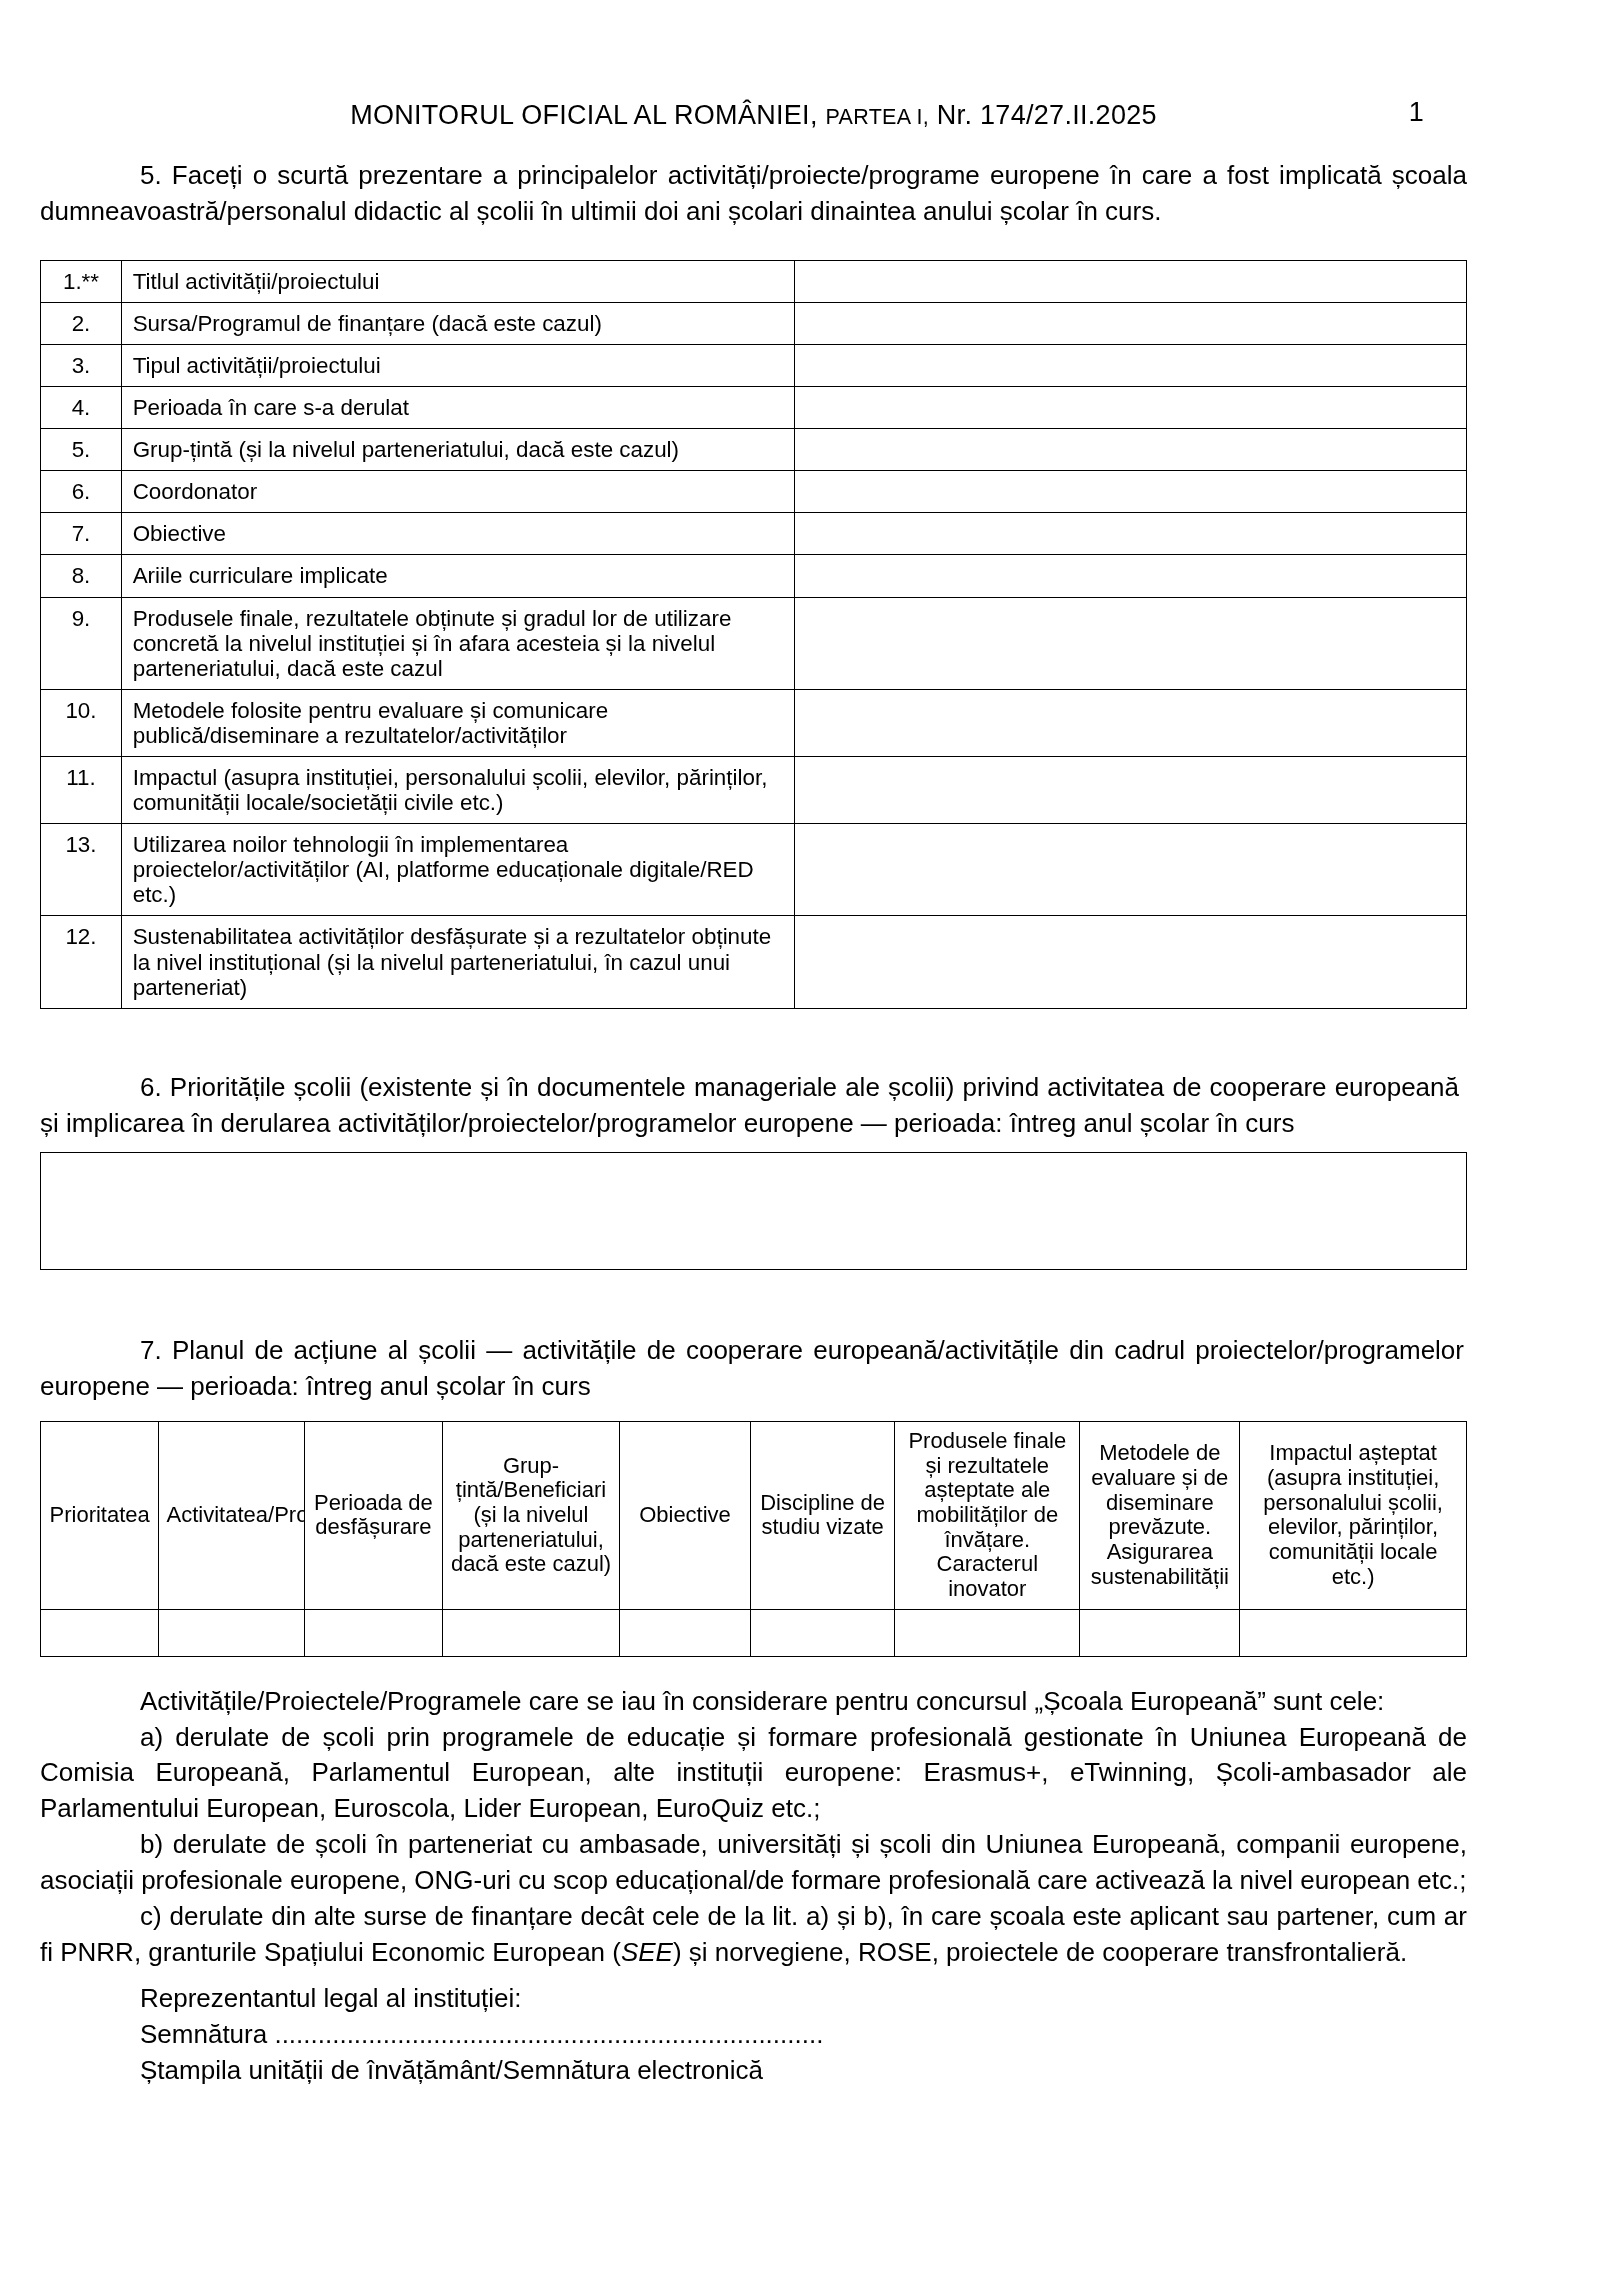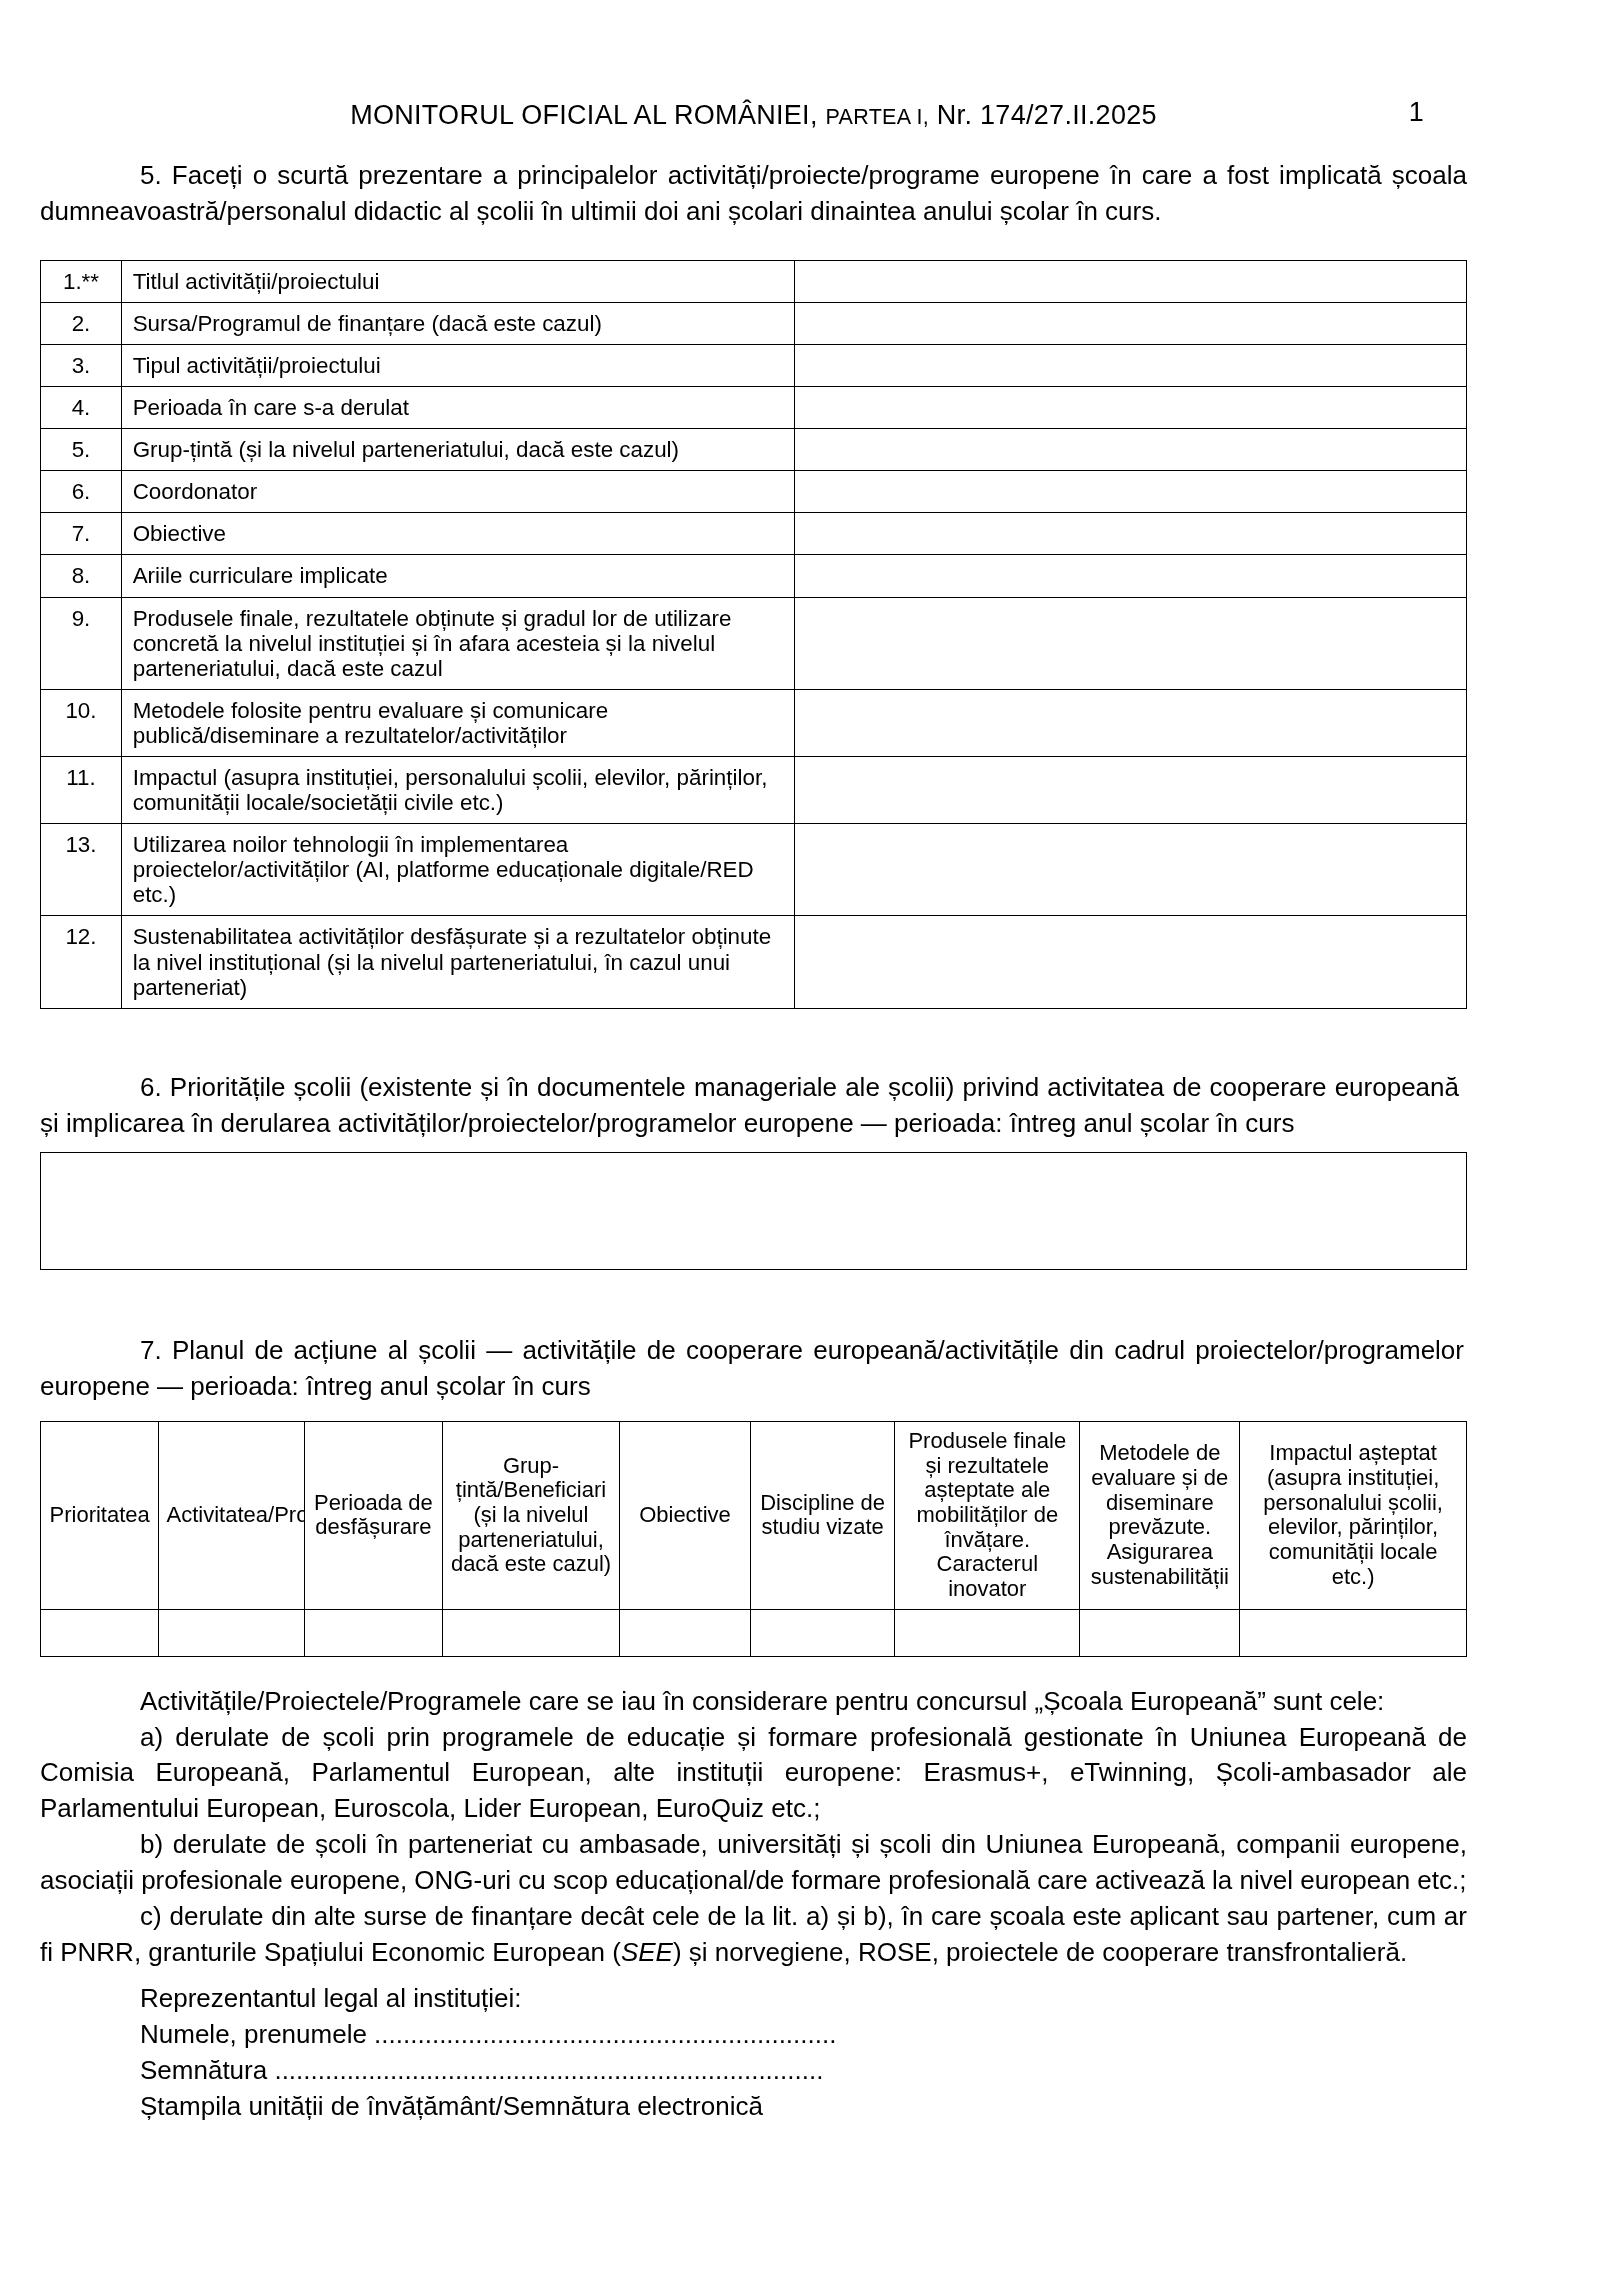--- a/index.html
+++ b/index.html
@@ -245,19 +245,18 @@
 
   <div class="legal-block">
     <p class="para">Activitățile/Proiectele/Programele care se iau în considerare pentru concursul „Școala Europeană” sunt cele:</p>
     <p class="para">a) derulate de școli prin programele de educație și formare profesională gestionate în Uniunea Europeană de Comisia Europeană, Parlamentul European, alte instituții europene: Erasmus+, eTwinning, Școli-ambasador ale Parlamentului European, Euroscola, Lider European, EuroQuiz etc.;</p>
     <p class="para">b) derulate de școli în parteneriat cu ambasade, universități și școli din Uniunea Europeană, companii europene, asociații profesionale europene, ONG-uri cu scop educațional/de formare profesională care activează la nivel european etc.;</p>
     <p class="para"><span>c) derulate din alte surse de finanțare decât cele de la lit. a) și b), în care școala este aplicant sau partener, cum ar fi PNRR, granturile Spațiului Economic European (</span><i>SEE</i><span>) și norvegiene, ROSE, proiectele de cooperare transfrontalieră.</span></p>
   </div>
 
   <div class="sig-block">
     <p>Reprezentantul legal al instituției:</p>
-    <p>Numele, prenumele ................................................................</p>
     <p>Semnătura ............................................................................</p>
     <p>Ștampila unității de învățământ/Semnătura electronică</p>
   </div>
 
 </div>
 
 
 </body></html>

